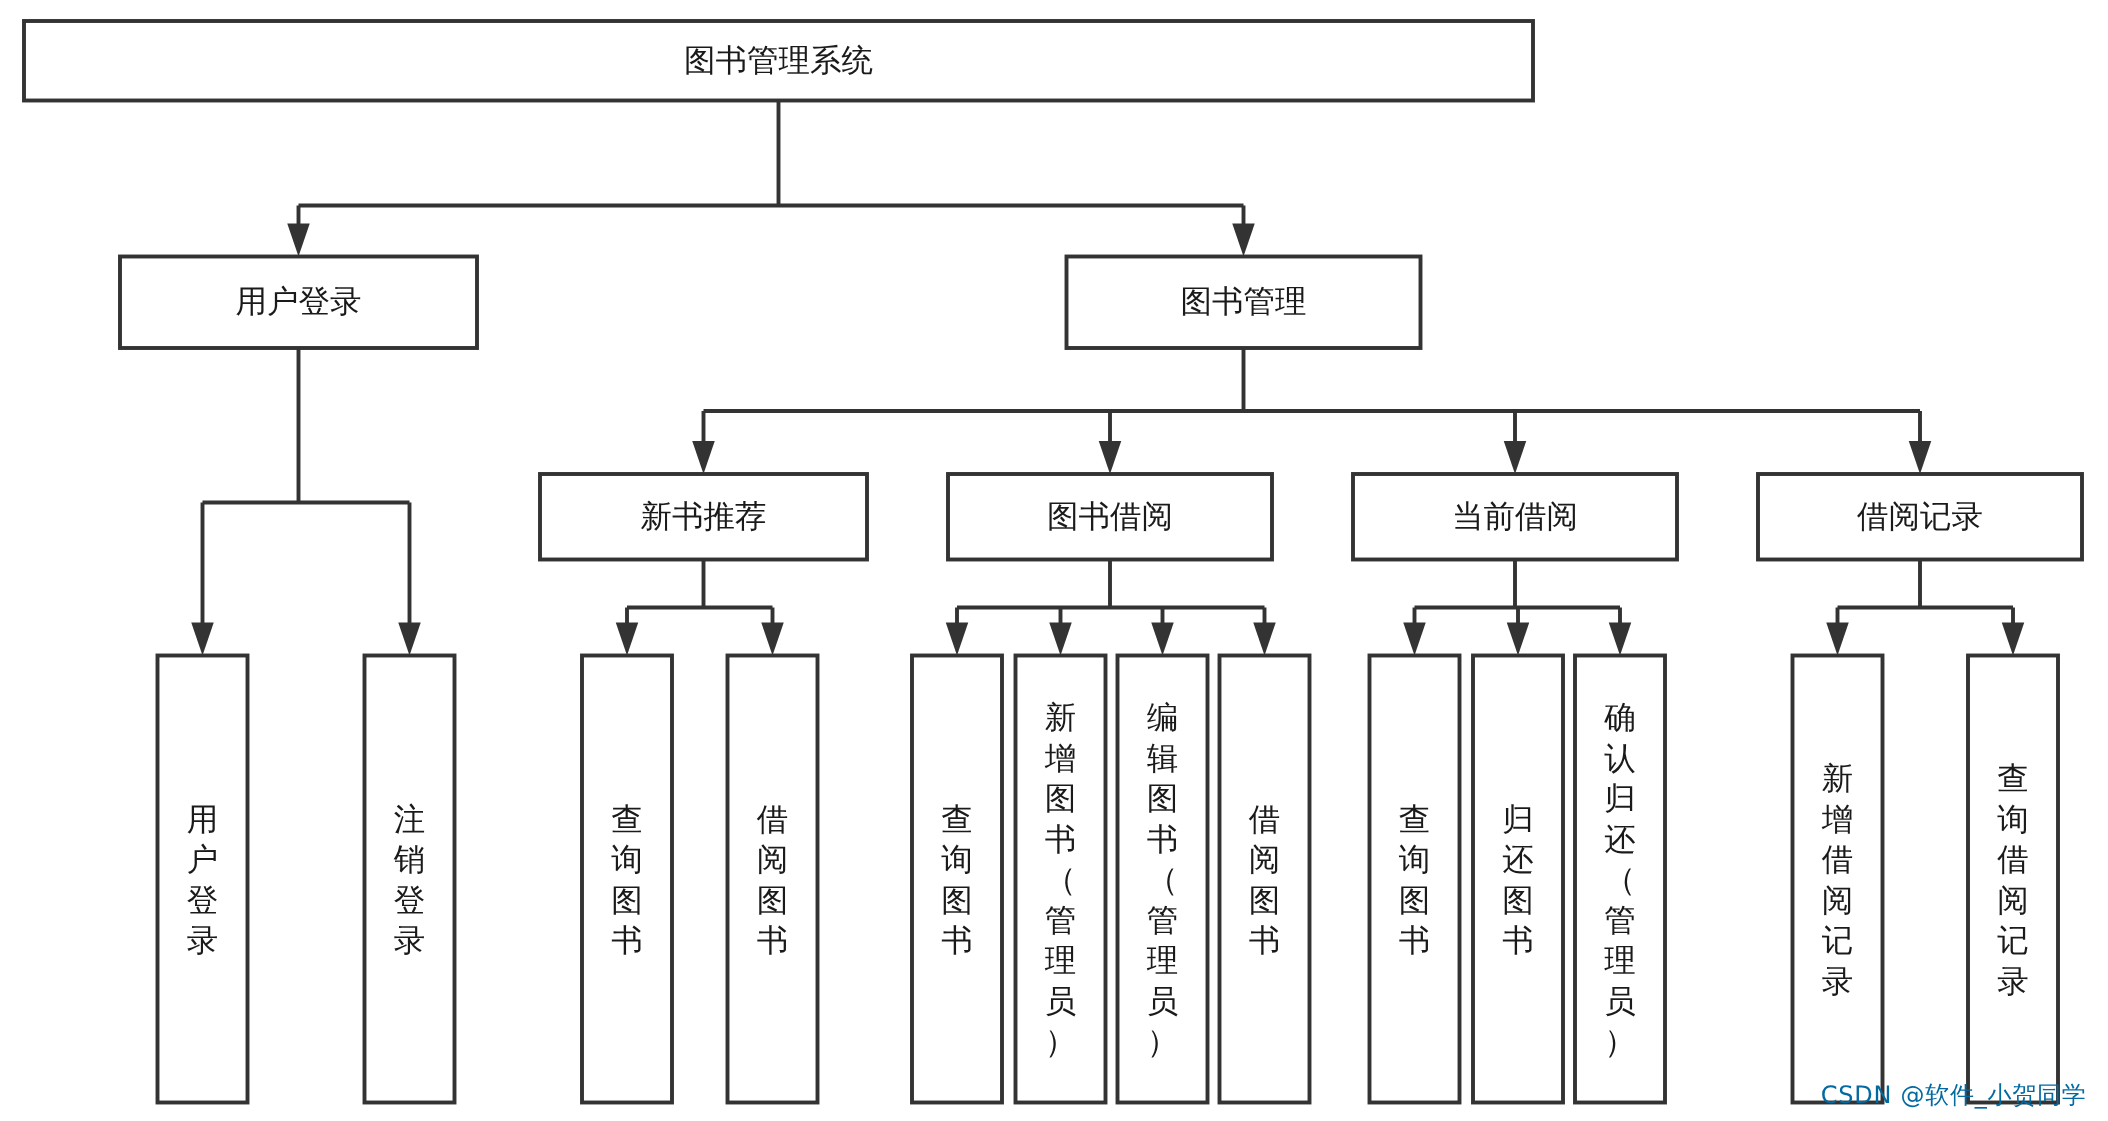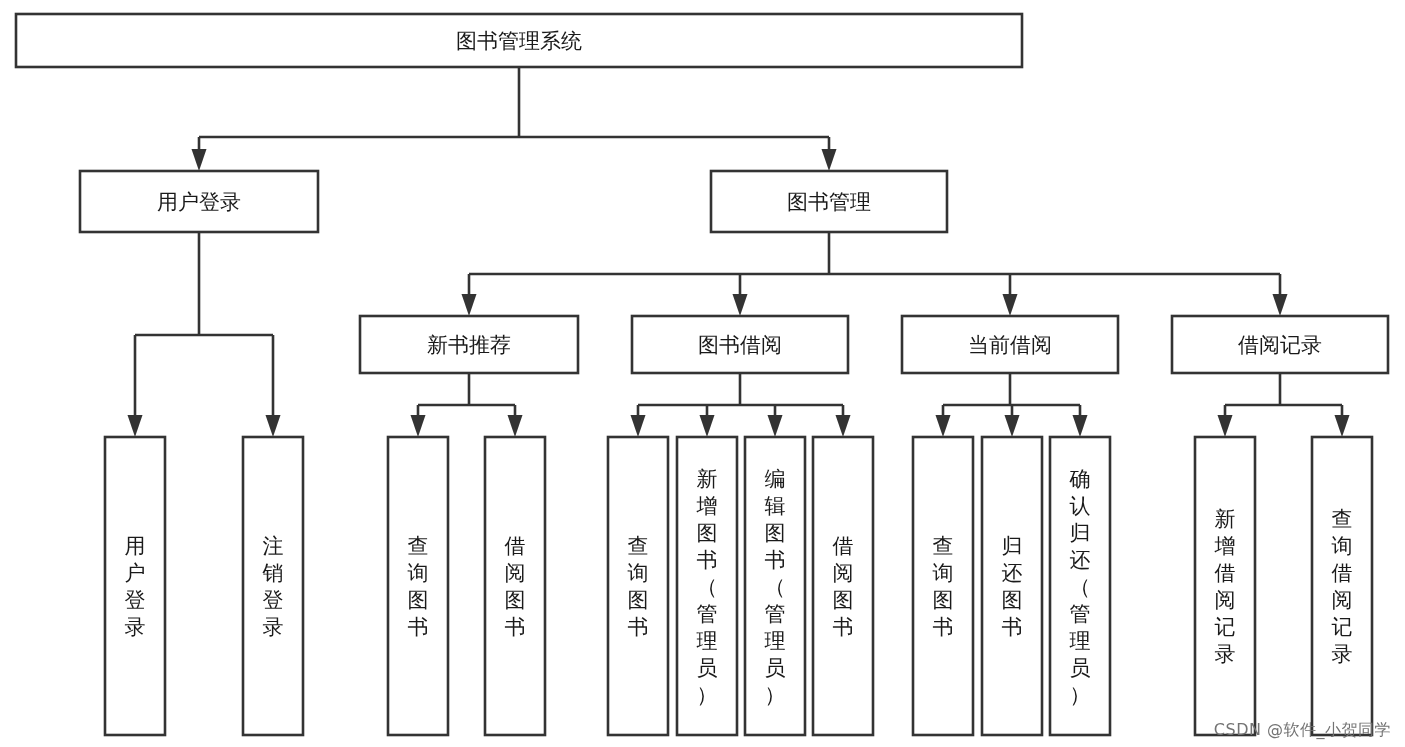--- a/index.html
+++ b/index.html
@@ -51,21 +51,21 @@
     font-size: 21px;
     fill: #1a1a1a;
     text-anchor: middle;
   }
   .watermark {
     position: absolute;
     right: 14px;
     bottom: 6px;
     font-family: "DejaVu Sans", "Liberation Sans", sans-serif;
     font-size: 16px;
-    color: #737373;
+    color: #0369a1;
     white-space: nowrap;
     letter-spacing: 0.5px;
   }
 </style>
 </head>
 <body>
 
 <div id="diagram-root">
   <svg id="flow" viewBox="0 0 1405 747">
     <g id="connectors-layer">

